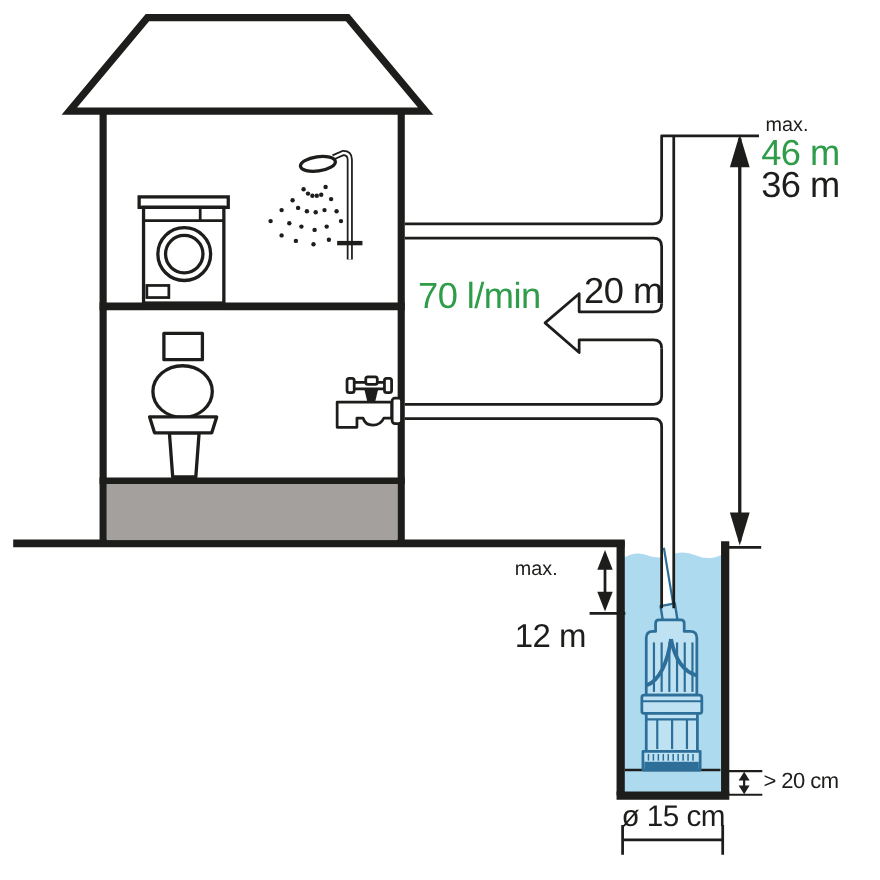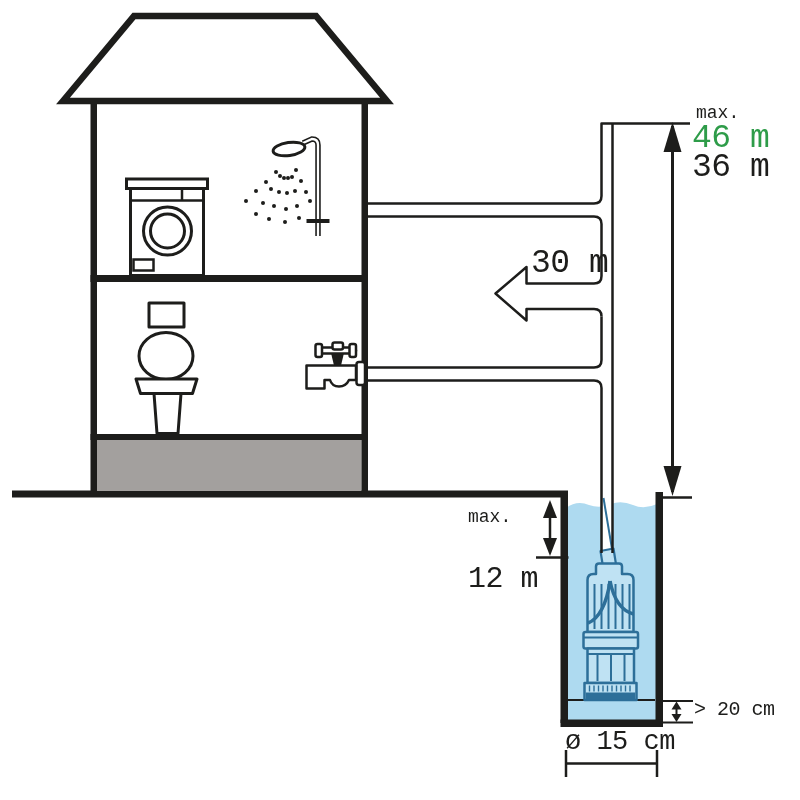--- a/index.html
+++ b/index.html
@@ -1,17 +1,17 @@
 <!DOCTYPE html>
 <html style="--accent-green: #2e9c49; --ink: #1d1d1b; --water: #aedaf0; --pump-line: #2d6f99; --pump-fill: #bfe2f3; --foundation: #a3a09e;"><head>
 <meta charset="utf-8">
 <style>
   html,body{margin:0;padding:0;background:#fff;}
   .stage{position:relative;width:800px;height:784px;background:#fff;overflow:hidden;
-         font-family:Liberation Mono, monospace;}
+         font-family:Liberation Sans, sans-serif;}
   .stage svg{position:absolute;left:0;top:0;}
   .lbl{position:absolute;line-height:1;white-space:nowrap;color:var(--ink,#1d1d1b);letter-spacing:-0.5px;}
   .green{color:var(--accent-green,#2e9c49);}
   .fs-small{font-size:18px;letter-spacing:0;}
   .fs-big{font-size:33px;}
   .fs-mid{font-size:30px;}
   .fs-clear{font-size:20px;}
   .fs-dia{font-size:27px;}
   
   .ink{stroke:var(--ink,#1d1d1b);}
@@ -189,22 +189,23 @@
       <line class="ink" x1="566" y1="763.5" x2="657" y2="763.5" stroke-width="2.5"></line>
       <line class="ink" x1="566" y1="750" x2="566" y2="777" stroke-width="2.5"></line>
       <line class="ink" x1="657" y1="750" x2="657" y2="777" stroke-width="2.5"></line>
     </g>
   </svg>
 
   <div class="lbl fs-small" style="left:696px;top:104px;">max.</div>
   <div class="lbl fs-big green" style="left:692px;top:122px;">46 m</div>
   <div class="lbl fs-big" style="left:692px;top:151px;text-align:right;">36 m</div>
 
-
-  <div class="lbl fs-big" style="left:531px;top:247px;">30 m</div>
+  <div class="lbl fs-big green" style="left:380px;top:252px;">70 l/min</div>
+
+  <div class="lbl fs-big" style="left:531px;top:247px;">20 m</div>
 
   <div class="lbl fs-small" style="left:468px;top:508px;">max.</div>
   <div class="lbl fs-mid" style="left:468px;top:531px;margin-top:33px;">12 m</div>
 
   <div class="lbl fs-clear" style="left:694px;top:700px;">&gt; 20 cm</div>
 
   <div class="lbl fs-dia" style="left:565px;top:729px;">ø 15 cm</div>
 </div>
 
 </body></html>

